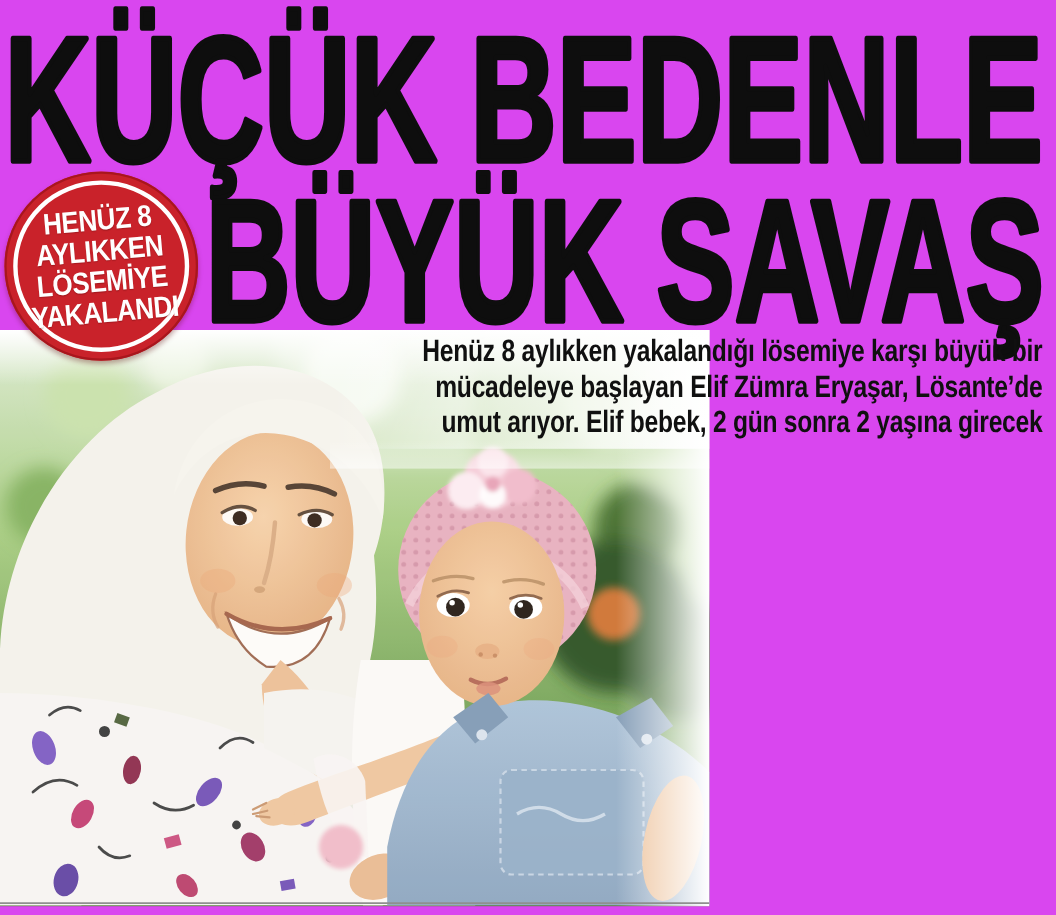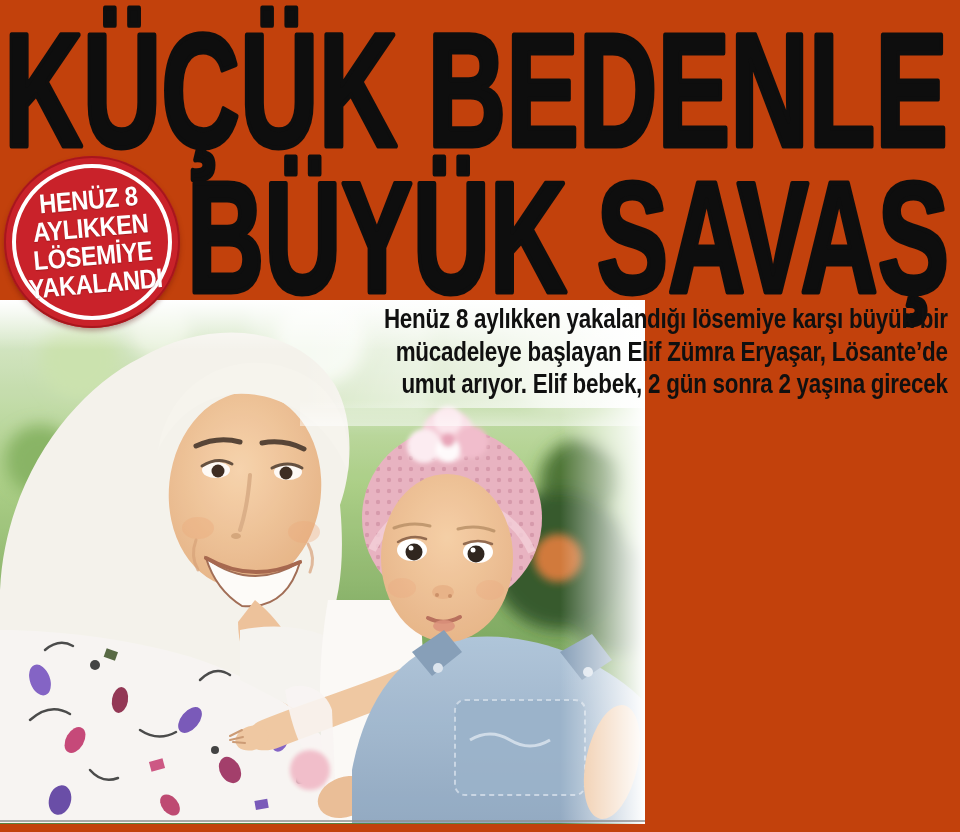--- a/index.html
+++ b/index.html
@@ -1,17 +1,17 @@
 <!DOCTYPE html>
 <html><head>
 <meta charset="utf-8">
 <style>
   html,body{margin:0;padding:0;background:#ffffff;}
   #page{
-    position:relative;width:960px;height:832px;background:#c2410c;
+    position:relative;width:960px;height:832px;background:#d946ef;
     overflow:hidden;font-family:"Liberation Sans",sans-serif;
   }
   .headline-svg{position:absolute;overflow:visible;z-index:3;}
   .headline-text{
     font-family:"Liberation Sans",sans-serif;font-weight:bold;
     fill:#0e0e0e;stroke:#0e0e0e;stroke-width:5;stroke-linejoin:round;
   }
   
   .badge{position:absolute;left:4px;top:156px;width:176px;height:172px;z-index:5;}
   .badge-outer{

